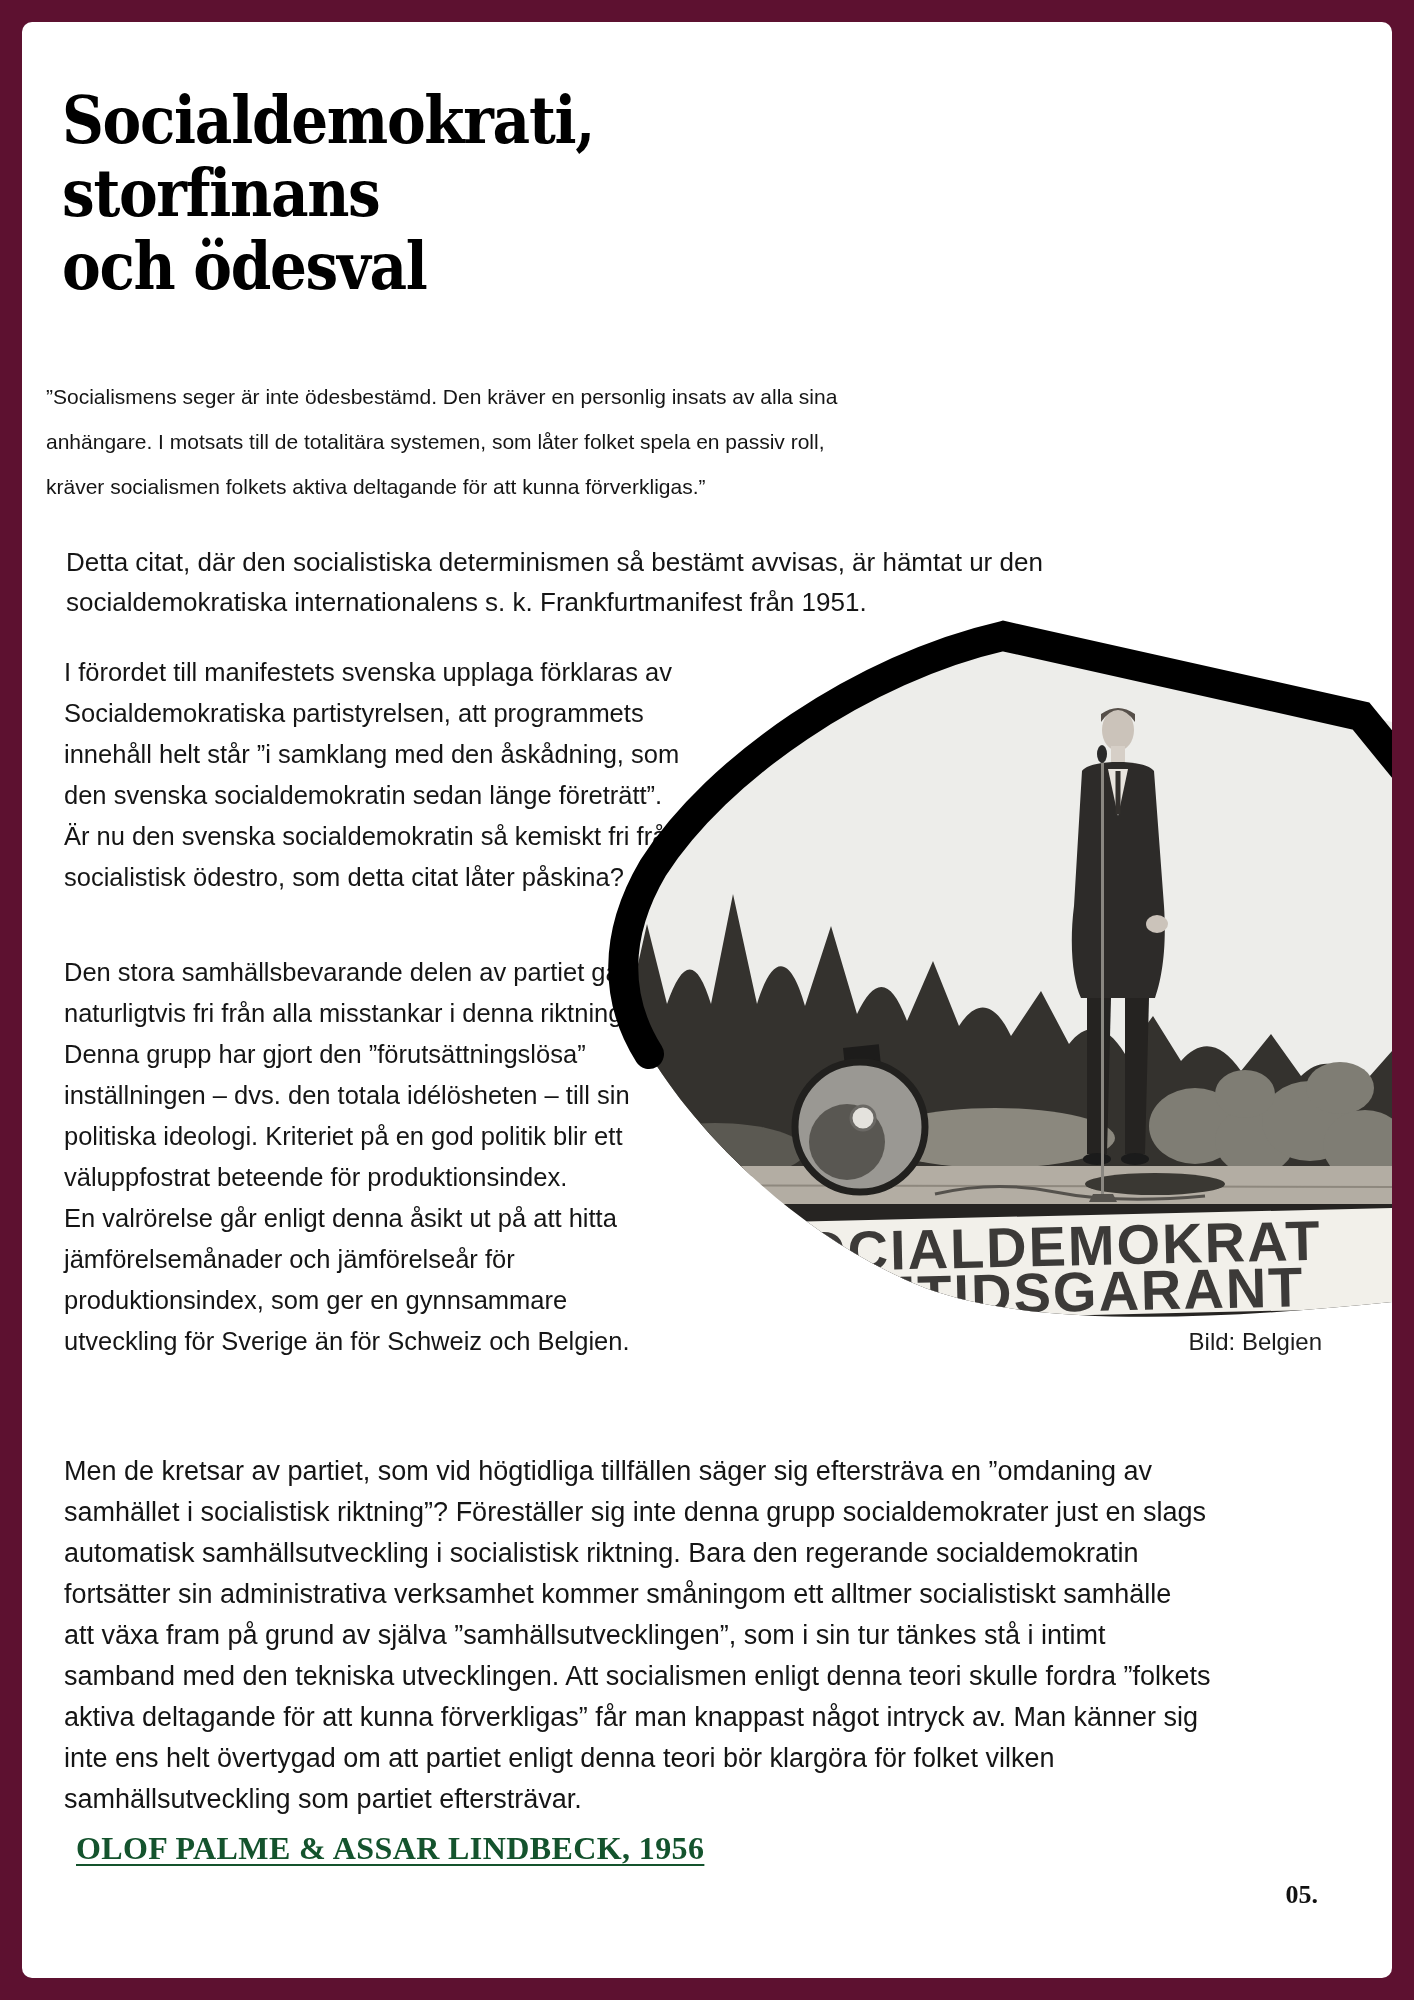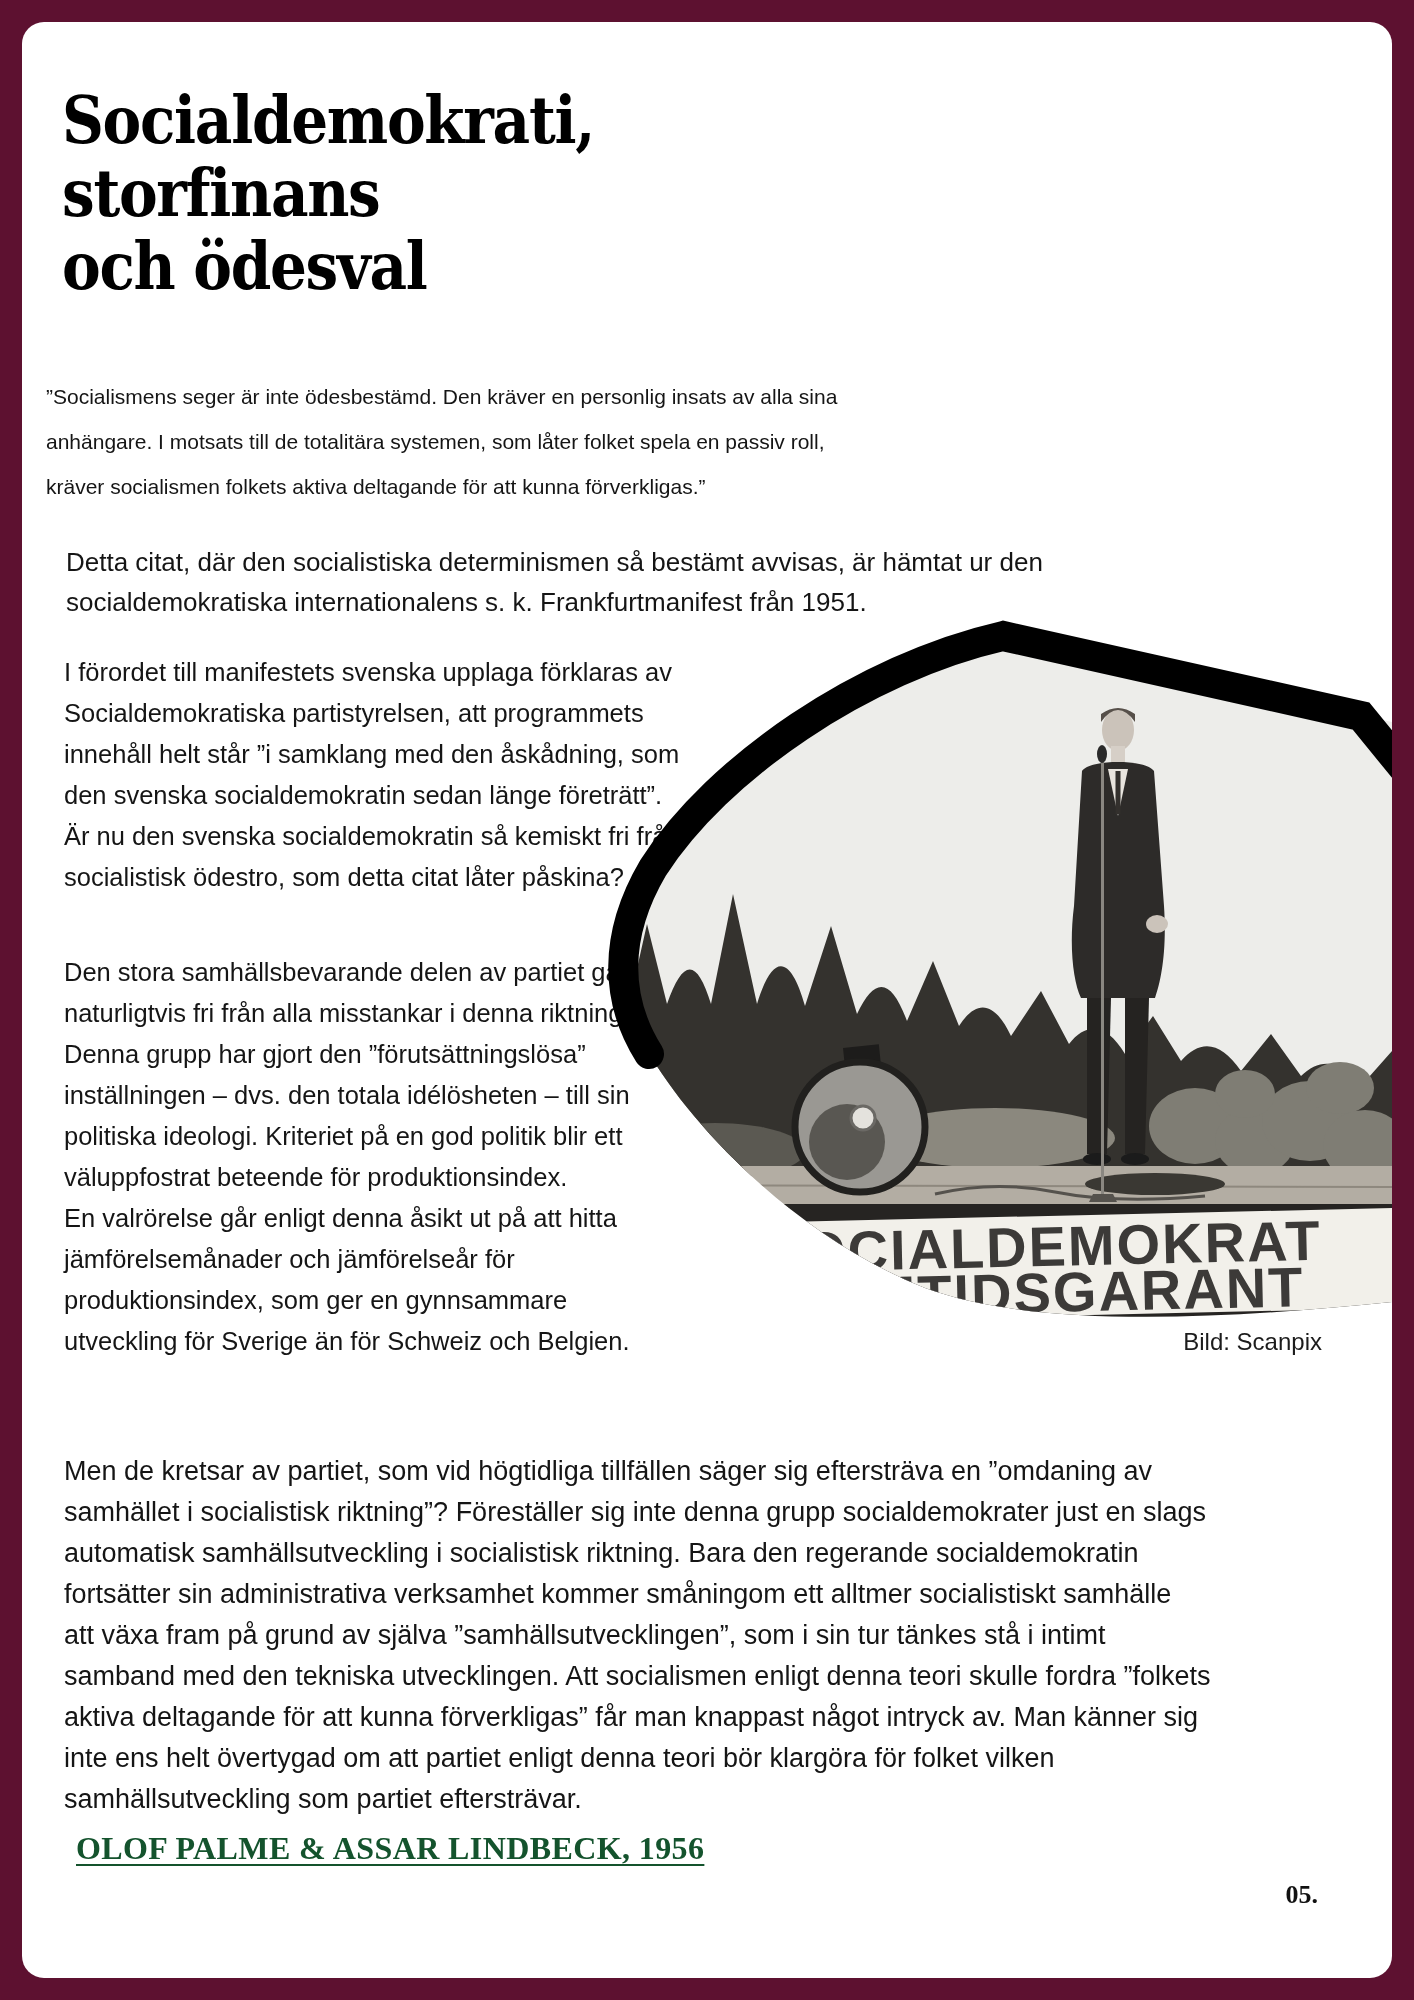--- a/index.html
+++ b/index.html
@@ -3,21 +3,21 @@
 <meta charset="utf-8">
 <style>
   html,body{margin:0;padding:0;}
   body{
     width:1414px;height:2000px;position:relative;
     background:#5d1130;
     font-family:"Liberation Sans",sans-serif;
   }
   .panel{
     position:absolute;inset:22px;background:#ffffff;
-    border-radius:22px;overflow:hidden;
+    border-radius:10px;overflow:hidden;
   }
   .title{
     position:absolute;left:40px;top:62px;
     font-family:"DejaVu Serif",serif;font-weight:800;
     font-size:66px;line-height:73px;letter-spacing:-1.5px;color:#000;
     white-space:pre;transform:scaleX(.88);transform-origin:left top;
   }
   .quote{
     position:absolute;left:24px;top:352px;
     font-size:21px;line-height:45px;color:#151515;white-space:pre;
@@ -186,21 +186,21 @@
       </g>
 
       <path d="M 54 448
                C 20 394, 18 330, 58 262
                C 122 162, 268 62, 408 30
                L 766 110
                L 836 196" fill="none" stroke="#000000" stroke-width="30" stroke-linejoin="miter" stroke-miterlimit="10" stroke-linecap="round"></path>
     </svg>
   </div>
 
-  <div class="caption">Bild: Scanpix</div>
+  <div class="caption">Bild: Belgien</div>
 
   <div class="bodyp">Men de kretsar av partiet, som vid högtidliga tillfällen säger sig eftersträva en ”omdaning av
 samhället i socialistisk riktning”? Föreställer sig inte denna grupp socialdemokrater just en slags
 automatisk samhällsutveckling i socialistisk riktning. Bara den regerande socialdemokratin
 fortsätter sin administrativa verksamhet kommer småningom ett alltmer socialistiskt samhälle
 att växa fram på grund av själva ”samhällsutvecklingen”, som i sin tur tänkes stå i intimt
 samband med den tekniska utvecklingen. Att socialismen enligt denna teori skulle fordra ”folkets
 aktiva deltagande för att kunna förverkligas” får man knappast något intryck av. Man känner sig
 inte ens helt övertygad om att partiet enligt denna teori bör klargöra för folket vilken
 samhällsutveckling som partiet eftersträvar.</div>

